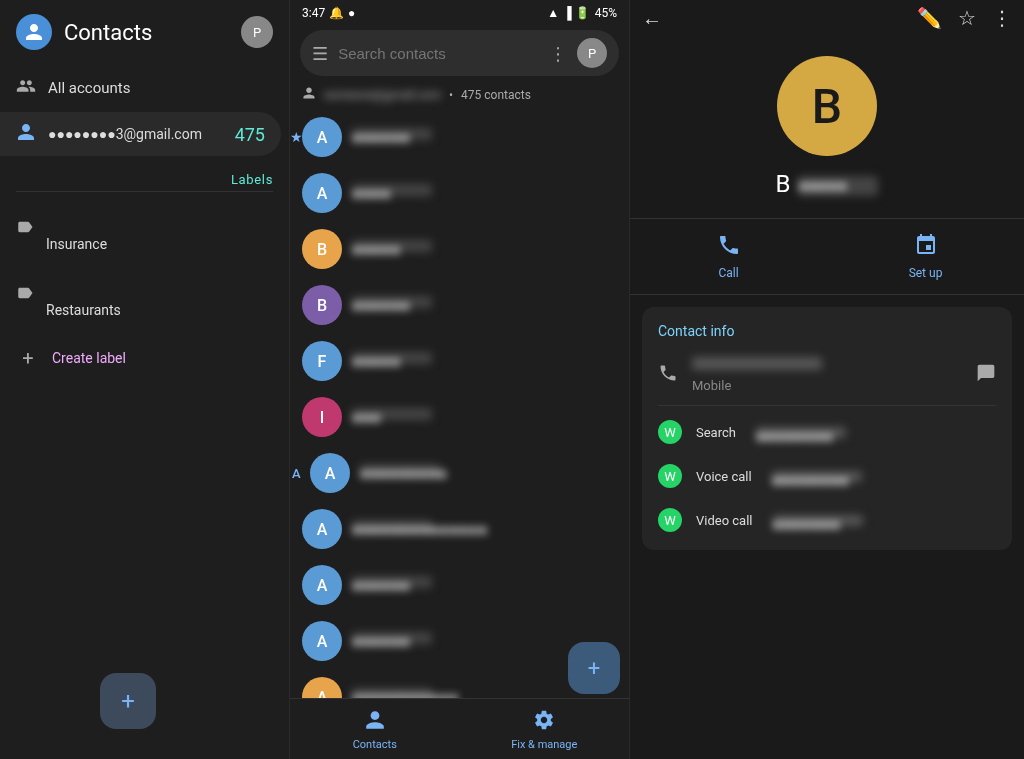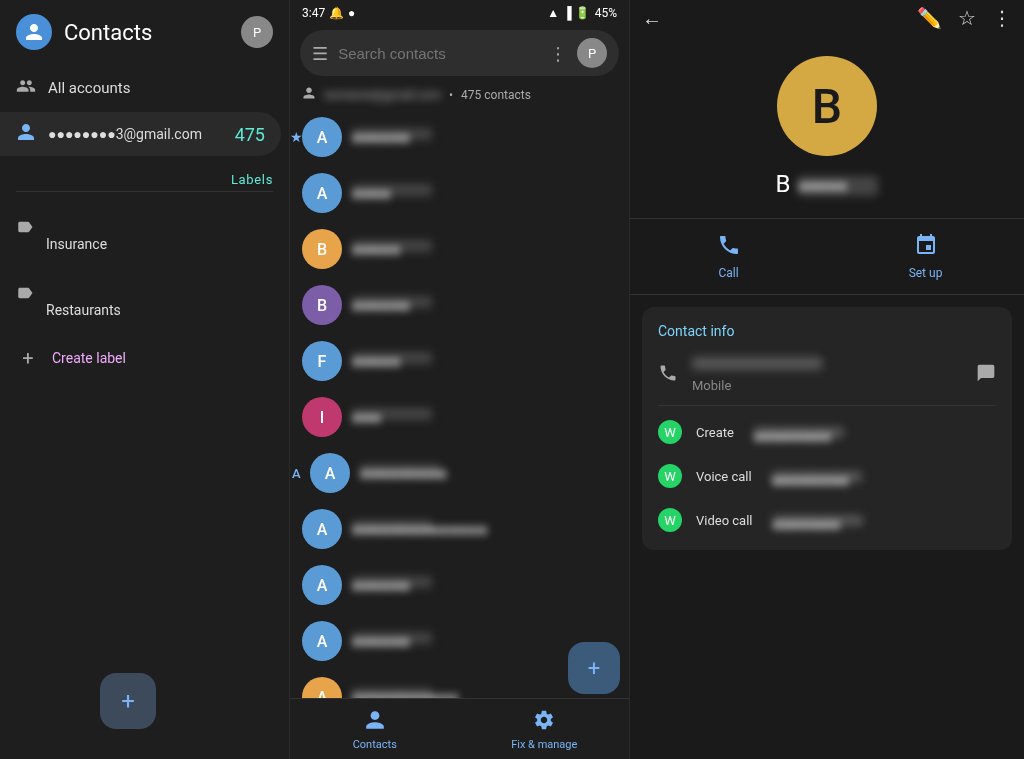--- a/index.html
+++ b/index.html
@@ -810,21 +810,21 @@
         <svg width="20" height="20" viewBox="0 0 24 24" fill="#aaa">
           <path d="M20 2H4c-1.1 0-2 .9-2 2v18l4-4h14c1.1 0 2-.9 2-2V4c0-1.1-.9-2-2-2z"></path>
         </svg>
       </span>
     </div>
 
     <div class="messaging-divider"></div>
 
     <div class="messaging-row">
       <div class="whatsapp-icon">W</div>
-      <span class="messaging-label">Create</span>
+      <span class="messaging-label">Search</span>
       <span class="messaging-sublabel-blurred blurred">●●●●●●●●</span>
     </div>
 
     <div class="messaging-row">
       <div class="whatsapp-icon">W</div>
       <span class="messaging-label">Voice call</span>
       <span class="messaging-sublabel-blurred blurred">●●●●●●●●</span>
     </div>
 
     <div class="messaging-row">

